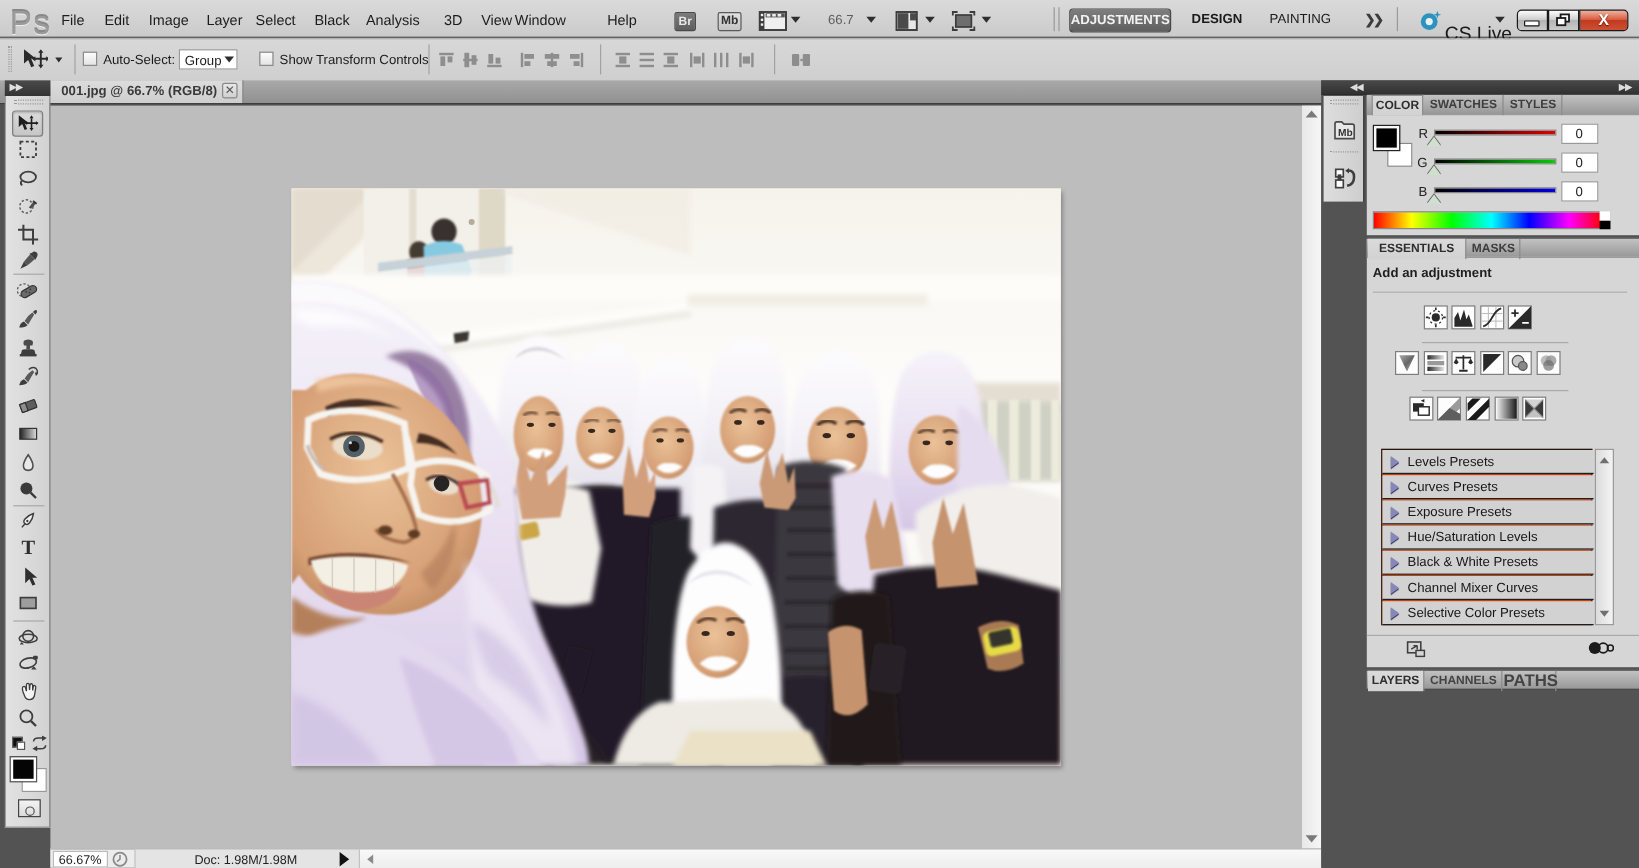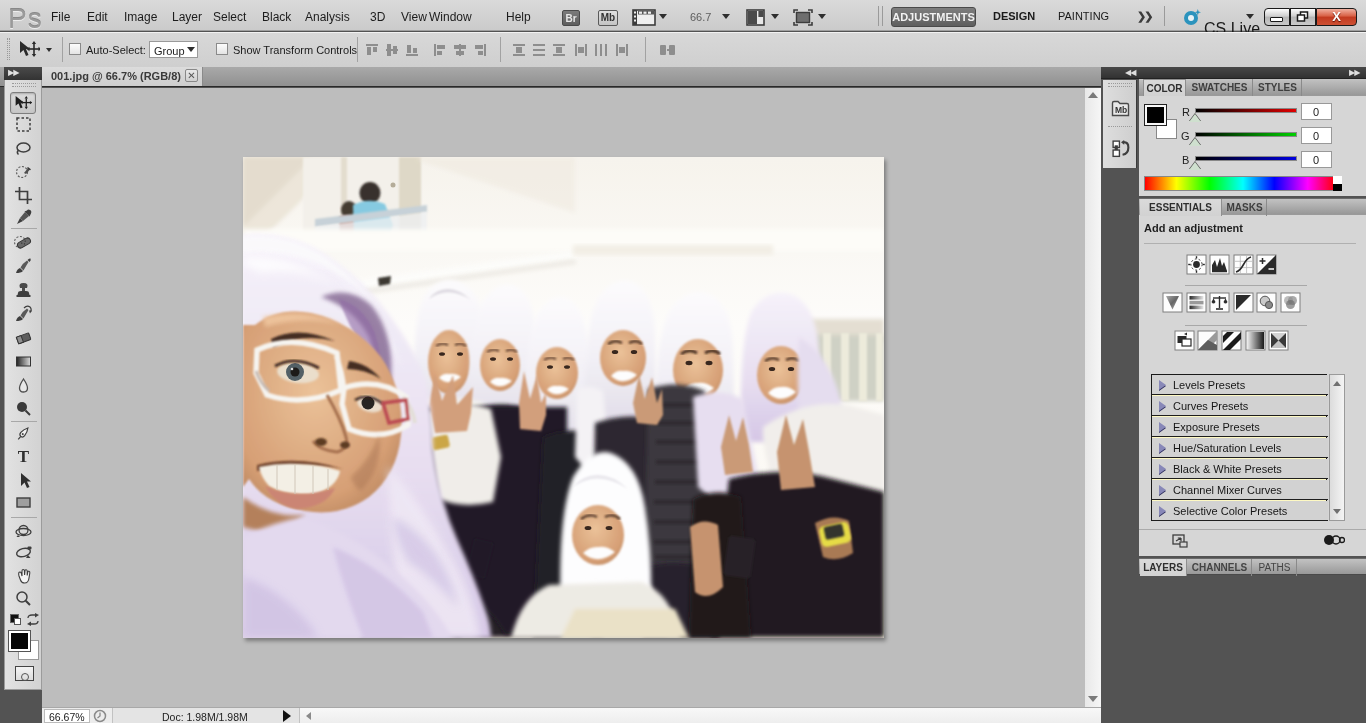--- a/index.html
+++ b/index.html
@@ -780,21 +780,21 @@
 <rect x="0" y="0" width="19" height="19" fill="#fdfdfd" stroke="#7e7e7e"></rect>
           <path d="M2 2 H17 L9.5 9.5 Z" fill="#d2d2d2"></path>
           <path d="M2 17 H17 L9.5 9.5 Z" fill="#c2c2c2"></path>
           <path d="M2 2 V17 L9.5 9.5 Z" fill="#3a3a3a"></path>
           <path d="M17 2 V17 L9.5 9.5 Z" fill="#3a3a3a"></path>
           <path d="M2 2 L17 17 M17 2 L2 17" stroke="#8a8a8a" stroke-width="1"></path>
 </g>
 </g>
 </svg>
 
-<div class="abs" style="left:50px;top:307px;width:176px;height:147px;border:1.5px solid #1a1a1a;background:#fef9c3">
+<div class="abs" style="left:50px;top:307px;width:176px;height:147px;border:1.5px solid #1a1a1a;background:#c2410c">
 <div class="preset" style="top:0">Levels Presets</div>
 <div class="preset" style="top:21px">Curves Presets</div>
 <div class="preset" style="top:42px">Exposure Presets</div>
 <div class="preset" style="top:63px">Hue/Saturation Levels</div>
 <div class="preset" style="top:84px">Black &amp; White Presets</div>
 <div class="preset" style="top:105px">Channel Mixer Curves</div>
 <div class="preset" style="top:126px">Selective Color Presets</div>
 </div>
 <div class="abs" style="left:228px;top:307px;width:16px;height:147px;background:linear-gradient(90deg,#dcdcdc,#f4f4f4);border:1px solid #9a9a9a">
 <div class="abs" style="left:3px;top:6px;border-left:4px solid transparent;border-right:4px solid transparent;border-bottom:5px solid #707070"></div>
@@ -809,16 +809,16 @@
     </svg>
 <svg class="abs" style="left:222px;top:466px" width="22" height="15" viewBox="0 0 22 15">
       <circle cx="6" cy="7" r="5" fill="#1a1a1a"></circle>
       <circle cx="13" cy="7" r="4" fill="none" stroke="#1a1a1a" stroke-width="1.5"></circle>
       <circle cx="19" cy="7" r="2.5" fill="none" stroke="#1a1a1a" stroke-width="1.3"></circle>
     </svg>
 
 <div class="abs" style="left:38px;top:491px;width:227px;height:17px;background:linear-gradient(#c2c2c2,#989898);border-top:1px solid #6a6a6a;border-bottom:1px solid #4a4a4a">
 <div class="abs" style="left:1px;top:0;width:47px;height:17px;background:linear-gradient(#dadada,#d2d2d2);border-right:1px solid #8e8e8e;font-size:10px;font-weight:bold;color:#2e2e2e;text-align:center;line-height:17px">LAYERS</div>
 <div class="abs" style="left:49px;top:0;width:64px;height:17px;border-right:1px solid #8a8a8a;font-size:10px;font-weight:bold;color:#444;text-align:center;line-height:17px">CHANNELS</div>
-<div class="abs" style="left:114px;top:0;width:44px;height:17px;border-right:1px solid #8a8a8a;font-size:10px;font-weight:normal;color:#444;text-align:center;line-height:17px">PATHS</div>
+<div class="abs" style="left:114px;top:0;width:44px;height:17px;border-right:1px solid #8a8a8a;font-size:14px;font-weight:bold;color:#444;text-align:center;line-height:17px">PATHS</div>
 
 </div>
 </div>
 
 </body></html>

